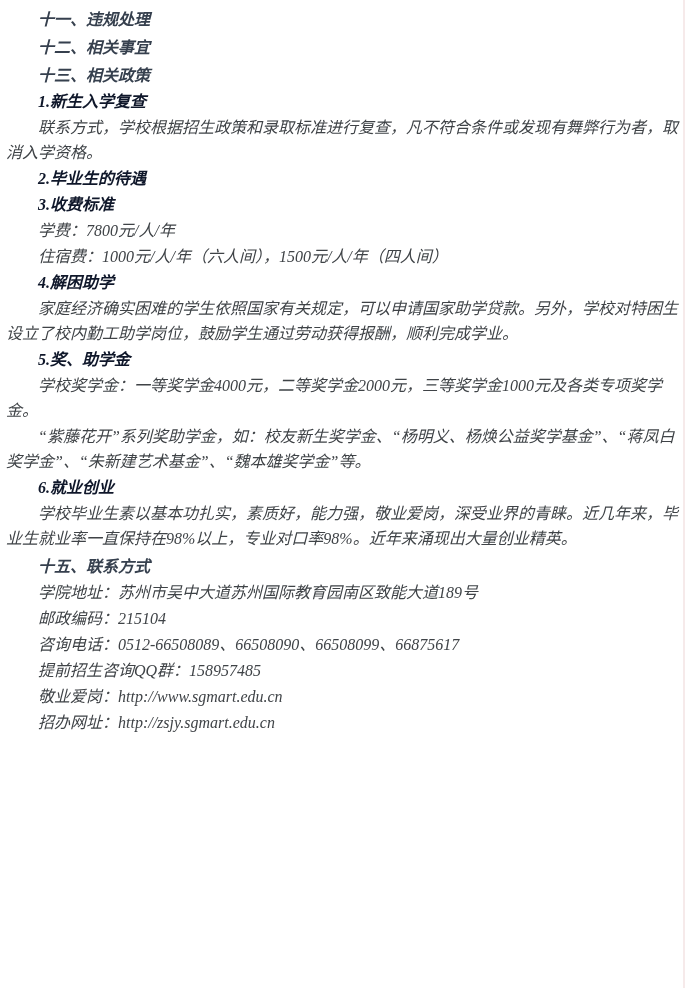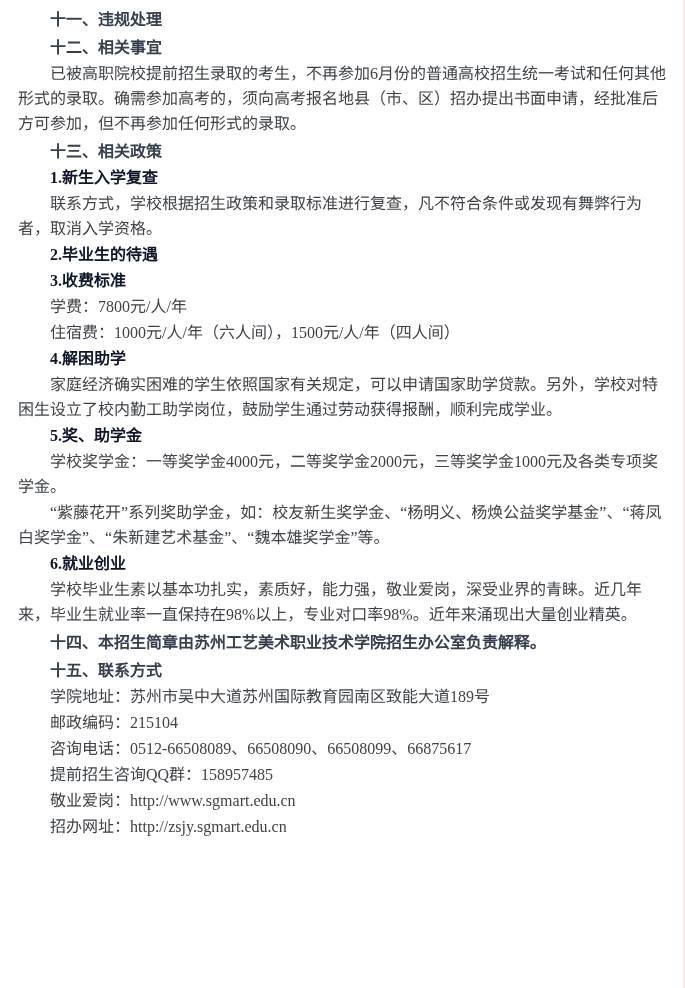--- a/index.html
+++ b/index.html
@@ -16,23 +16,24 @@
     line-height: 25px;
     box-sizing: border-box;
     padding-top: 4px;
     position: relative;
     overflow: hidden;
   }
   .doc {
     padding: 0 2px;
   }
   .doc p {
-    margin: 1px 16px;
+    margin: 1px 4px;
     text-indent: 2em;
     word-break: break-all;
+    font-style: italic;
   }
   .section-heading {
     font-weight: bold;
     color: #36404e;
     margin-top: 3px !important;
   }
   .sub-heading {
     font-weight: bold;
     color: #0f172a;
   }
@@ -45,21 +46,20 @@
     background: #f6eaea;
   }
 </style>
 </head>
 <body>
 
 <div class="doc">
   <p class="section-heading">十一、违规处理</p>
 
   <p class="section-heading">十二、相关事宜</p>
-  <p>已被高职院校提前招生录取的考生，不再参加6月份的普通高校招生统一考试和任何其他形式的录取。确需参加高考的，须向高考报名地县（市、区）招办提出书面申请，经批准后方可参加，但不再参加任何形式的录取。</p>
 
   <p class="section-heading">十三、相关政策</p>
 
   <p class="sub-heading">1.新生入学复查</p>
   <p>联系方式，学校根据招生政策和录取标准进行复查，凡不符合条件或发现有舞弊行为者，取消入学资格。</p>
 
   <p class="sub-heading">2.毕业生的待遇</p>
 
   <p class="sub-heading">3.收费标准</p>
   <p>学费：7800元/人/年</p>
@@ -68,21 +68,20 @@
   <p class="sub-heading">4.解困助学</p>
   <p>家庭经济确实困难的学生依照国家有关规定，可以申请国家助学贷款。另外，学校对特困生设立了校内勤工助学岗位，鼓励学生通过劳动获得报酬，顺利完成学业。</p>
 
   <p class="sub-heading">5.奖、助学金</p>
   <p>学校奖学金：一等奖学金4000元，二等奖学金2000元，三等奖学金1000元及各类专项奖学金。</p>
   <p>“紫藤花开”系列奖助学金，如：校友新生奖学金、“杨明义、杨焕公益奖学基金”、“蒋凤白奖学金”、“朱新建艺术基金”、“魏本雄奖学金”等。</p>
 
   <p class="sub-heading">6.就业创业</p>
   <p>学校毕业生素以基本功扎实，素质好，能力强，敬业爱岗，深受业界的青睐。近几年来，毕业生就业率一直保持在98%以上，专业对口率98%。近年来涌现出大量创业精英。</p>
 
-  <p class="section-heading">十四、本招生简章由苏州工艺美术职业技术学院招生办公室负责解释。</p>
 
   <p class="section-heading">十五、联系方式</p>
   <p>学院地址：苏州市吴中大道苏州国际教育园南区致能大道189号</p>
   <p>邮政编码：215104</p>
   <p>咨询电话：0512-66508089、66508090、66508099、66875617</p>
   <p>提前招生咨询QQ群：158957485</p>
   <p>敬业爱岗：http://www.sgmart.edu.cn</p>
   <p>招办网址：http://zsjy.sgmart.edu.cn</p>
 
 </div>

